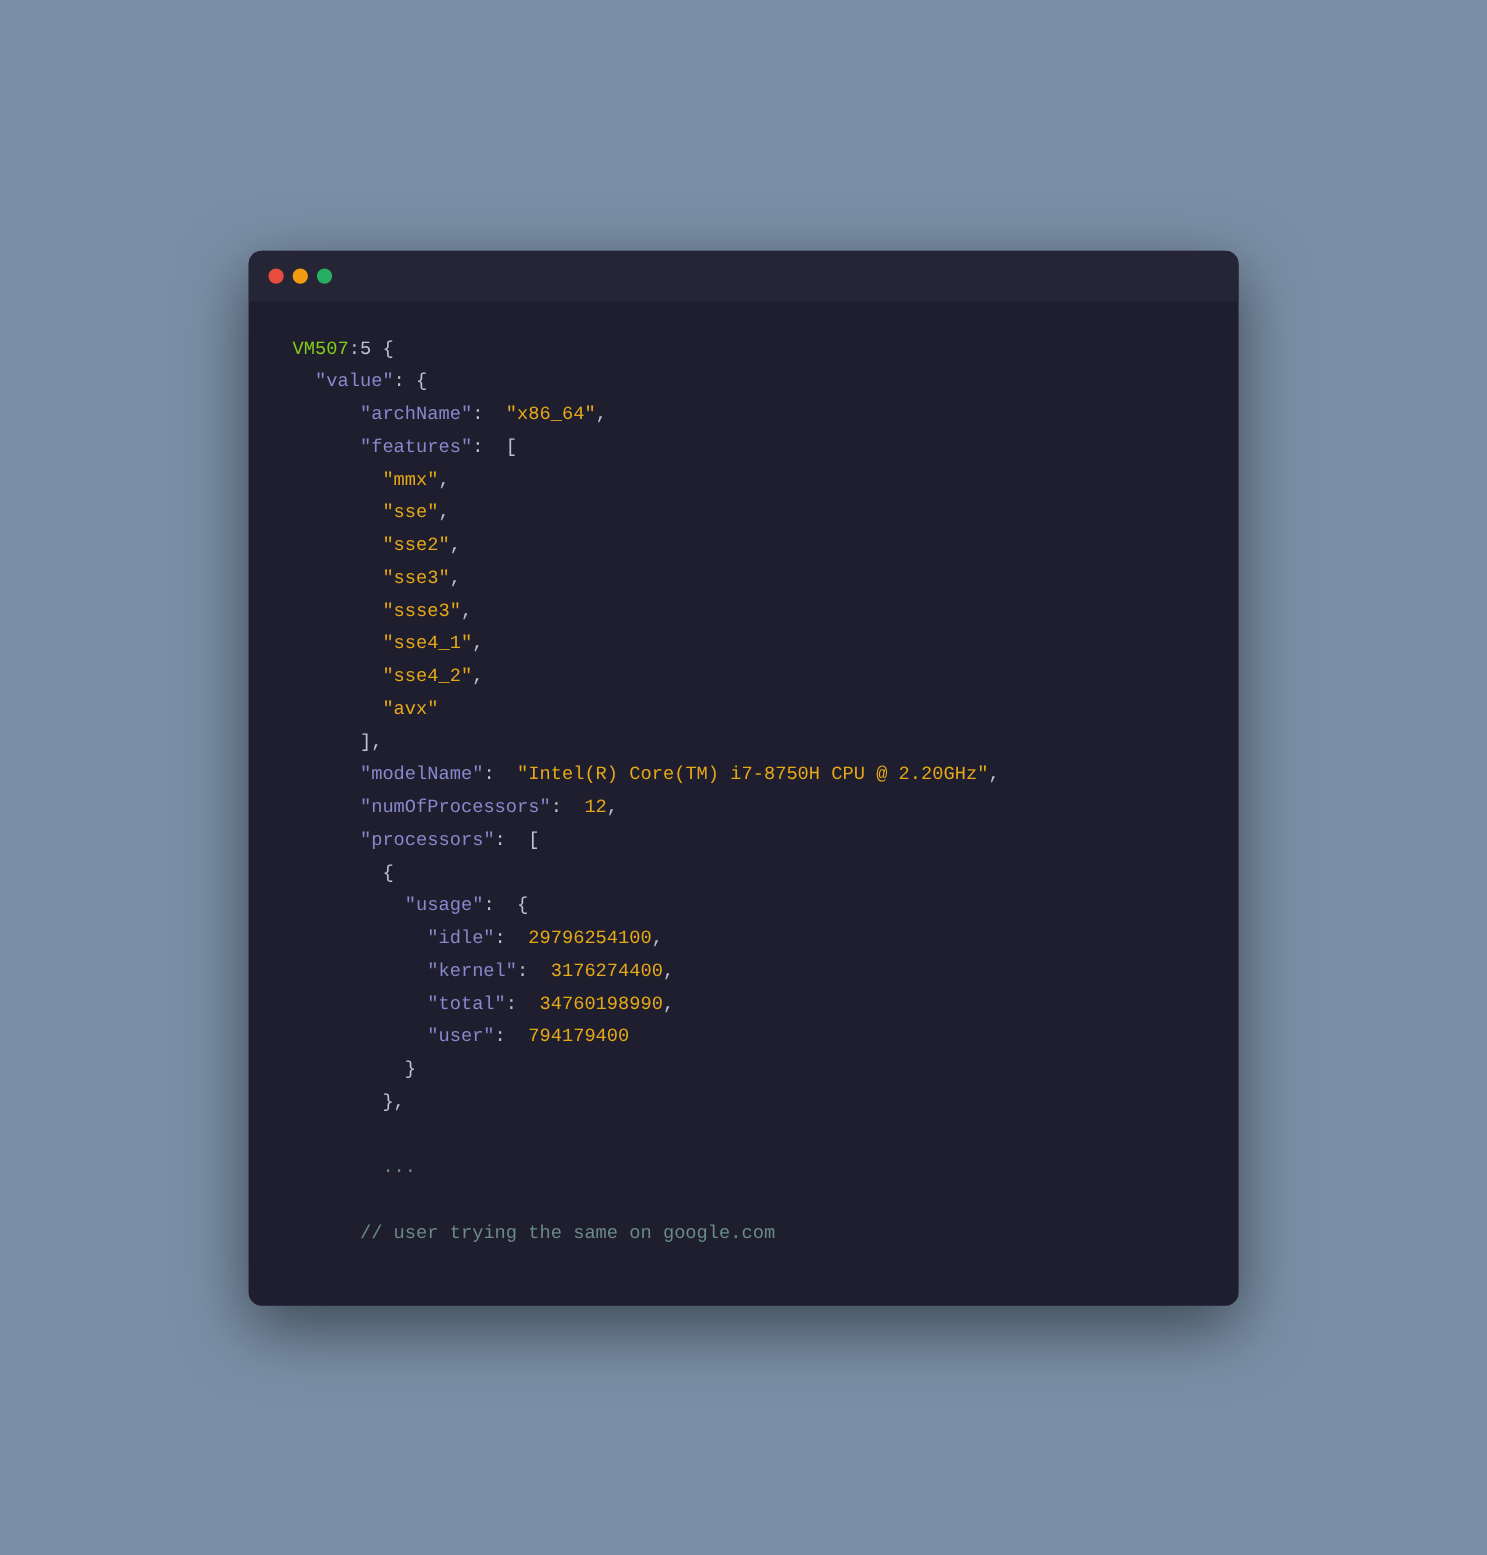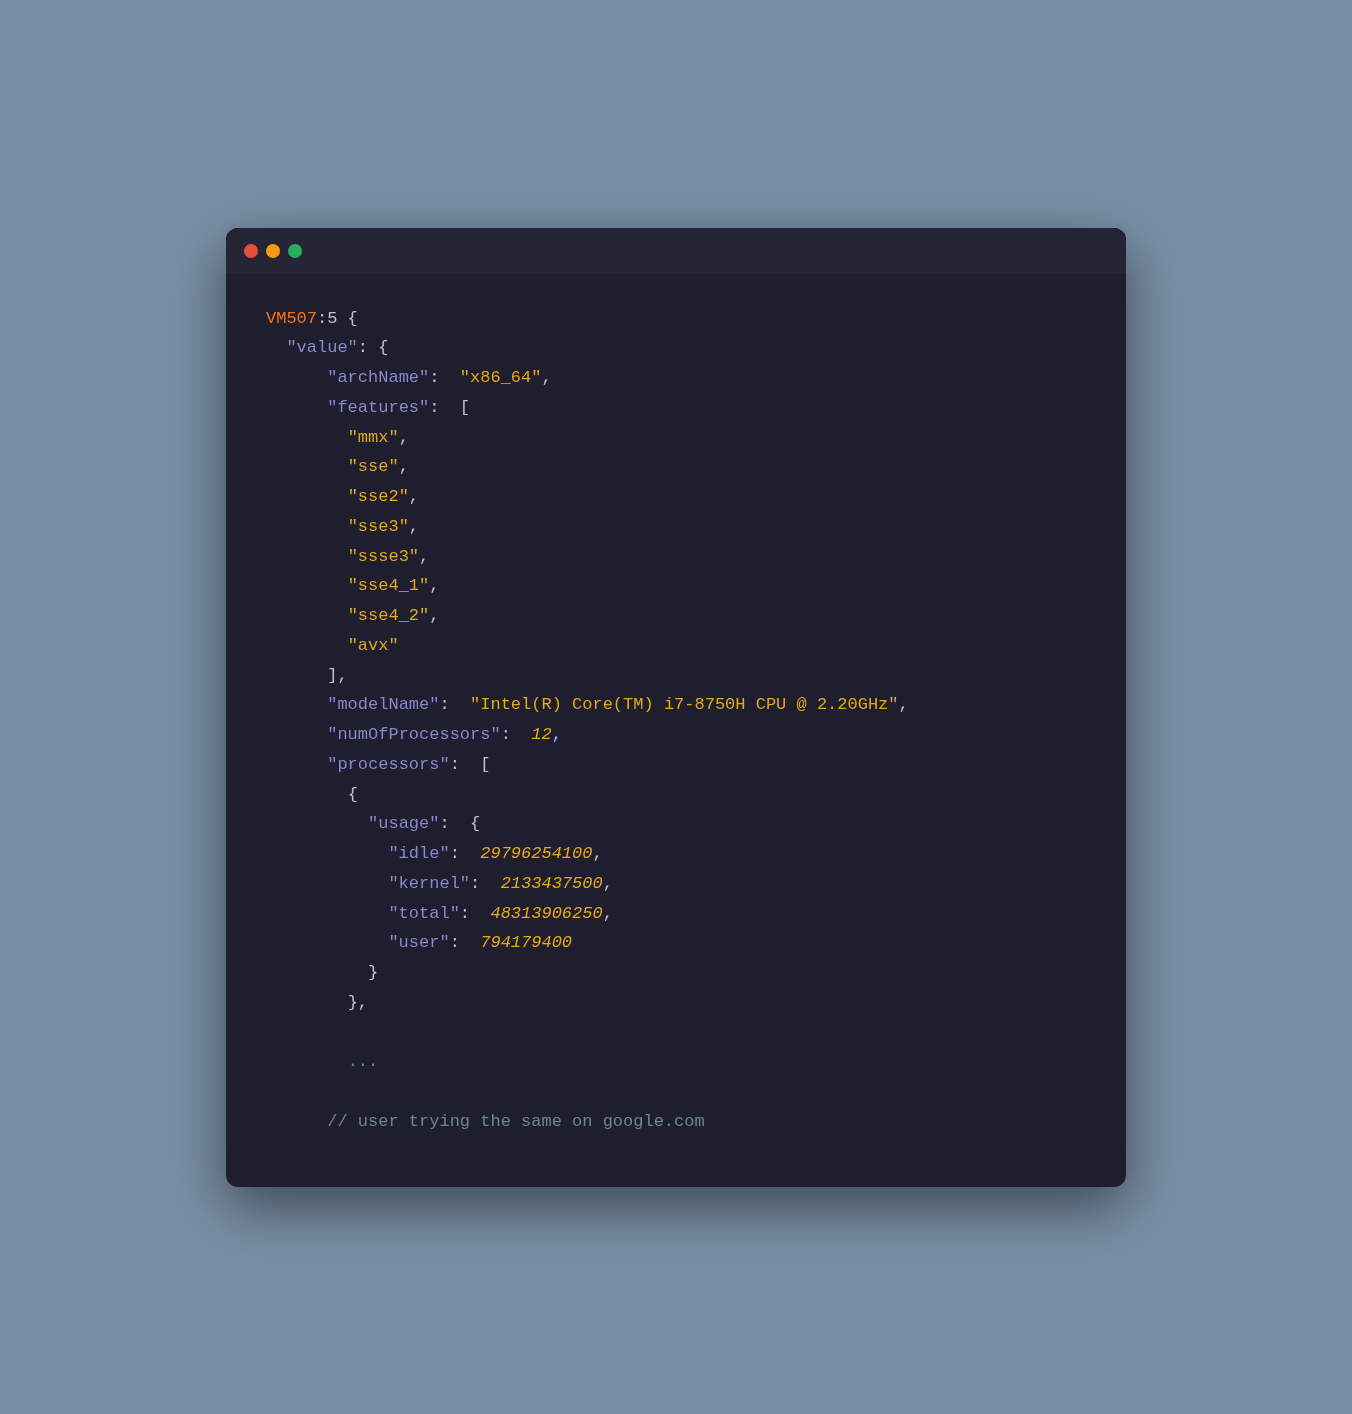--- a/index.html
+++ b/index.html
@@ -47,24 +47,24 @@
 
     .code-area {
       padding: 30px 40px 50px 40px;
       font-size: 17px;
       line-height: 1.75;
       color: #c0c0d0;
       white-space: pre;
     }
     .c-key     { color: #8888cc; }   
     .c-str     { color: #e6a817; }   
-    .c-num     { color: #e6a817; font-style: italic; }   
+    .c-num     { color: #e6a817; }   
     .c-punc    { color: #c0c0d0; }   
     .c-comment { color: #6a8a8a; }   
-    .c-label   { color: #f97316; }   
+    .c-label   { color: #84cc16; }   
     .c-colon   { color: #c0c0d0; }
   </style>
 </head>
 <body>
 
 <div class="window">
   <div class="titlebar">
     <span class="traffic-btn traffic-close"></span>
     <span class="traffic-btn traffic-min"></span>
     <span class="traffic-btn traffic-max"></span>
@@ -81,22 +81,22 @@
         <span class="c-str">"sse4_1"</span><span class="c-punc">,</span>
         <span class="c-str">"sse4_2"</span><span class="c-punc">,</span>
         <span class="c-str">"avx"</span>
       <span class="c-punc">],</span>
       <span class="c-key">"modelName"</span><span class="c-punc">:  </span><span class="c-str">"Intel(R) Core(TM) i7-8750H CPU @ 2.20GHz"</span><span class="c-punc">,</span>
       <span class="c-key">"numOfProcessors"</span><span class="c-punc">:  </span><span class="c-num">12</span><span class="c-punc">,</span>
       <span class="c-key">"processors"</span><span class="c-punc">:  [</span>
         <span class="c-punc">{</span>
           <span class="c-key">"usage"</span><span class="c-punc">:  {</span>
             <span class="c-key">"idle"</span><span class="c-punc">:  </span><span class="c-num">29796254100</span><span class="c-punc">,</span>
-            <span class="c-key">"kernel"</span><span class="c-punc">:  </span><span class="c-num">2133437500</span><span class="c-punc">,</span>
-            <span class="c-key">"total"</span><span class="c-punc">:  </span><span class="c-num">48313906250</span><span class="c-punc">,</span>
+            <span class="c-key">"kernel"</span><span class="c-punc">:  </span><span class="c-num">3176274400</span><span class="c-punc">,</span>
+            <span class="c-key">"total"</span><span class="c-punc">:  </span><span class="c-num">34760198990</span><span class="c-punc">,</span>
             <span class="c-key">"user"</span><span class="c-punc">:  </span><span class="c-num">794179400</span>
           <span class="c-punc">}</span>
         <span class="c-punc">},</span>
 
         <span class="c-comment">...</span>
 
       <span class="c-comment">// user trying the same on google.com</span></div>
 </div>
 
 </body></html>

